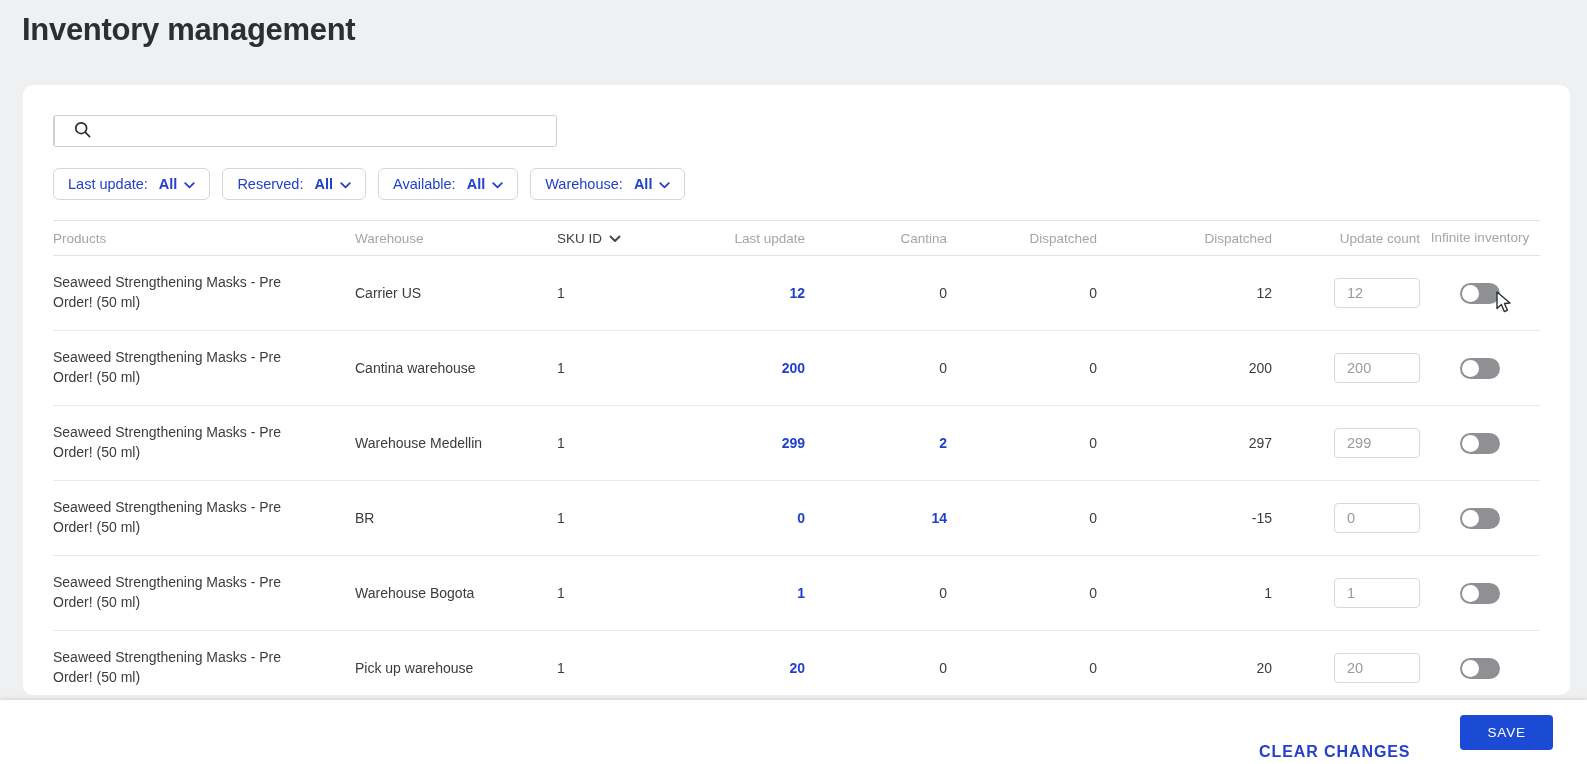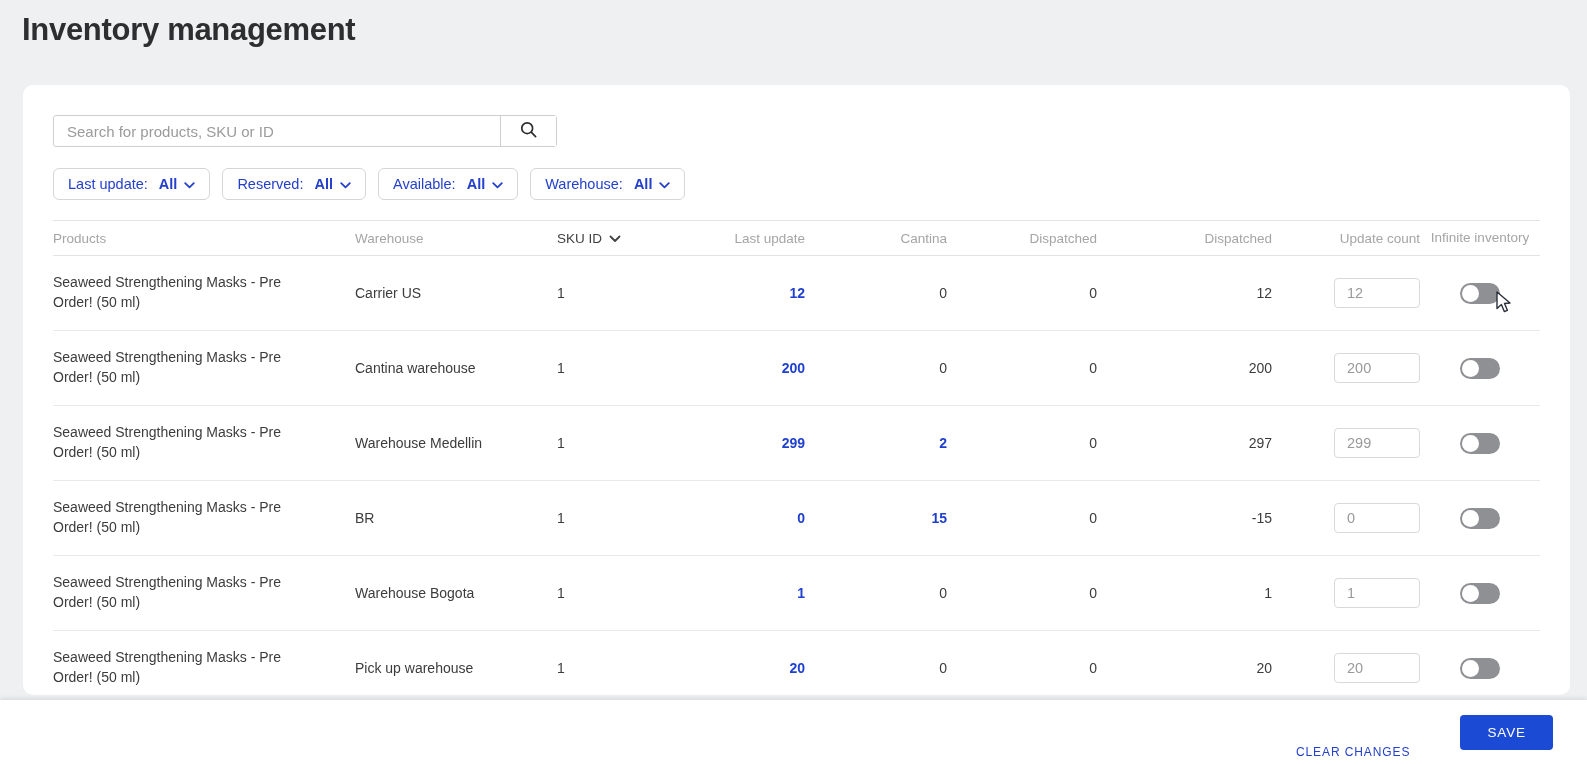--- a/index.html
+++ b/index.html
@@ -76,42 +76,41 @@
     background:#fff; border-radius:50%;
   }
   
   .footer {
     position:absolute; left:0; bottom:0; width:1587px; height:64px;
     background:#fff; box-shadow:0 -1px 5px rgba(0,0,0,0.12);
     display:flex; align-items:center; justify-content:flex-end;
     gap:44px; padding-right:34px;
   }
   .clear-btn {
-    border:none; background:none; color:#2440cc; font-weight:normal;
-    font-size:12px; letter-spacing:0.9px; cursor:pointer;
+    border:none; background:none; color:#2440cc; font-weight:bold;
+    font-size:16px; letter-spacing:0.9px; cursor:pointer;
     font-family:"Liberation Sans", sans-serif;
     margin-top:40px;
   }
   .save-btn {
     border:none; background:#1b4ad4; color:#fff; font-weight:normal;
     font-size:13.5px; letter-spacing:0.9px; height:35px; padding:0 27px;
     border-radius:4px; cursor:pointer;
     font-family:"Liberation Sans", sans-serif;
   }
   .cursor { position:absolute; left:1496px; top:291px; pointer-events:none; }
 </style>
 </head>
 <body>
 
 <h1 class="page-title">Inventory management</h1>
 
 <div class="card">
 
   <div class="search-bar">
-    <input class="search-input" type="text" placeholder="Search for products, SKU or ID" style="">
     <button class="search-btn">
       <span>
         <svg width="17" height="17" viewBox="0 0 17 17">
           <circle cx="7.2" cy="7.2" r="5.4" fill="none" stroke="#2d2d2d" stroke-width="1.7"></circle>
           <line x1="11.4" y1="11.4" x2="15.6" y2="15.6" stroke="#2d2d2d" stroke-width="1.7" stroke-linecap="round"></line>
         </svg>
       </span>
     </button>
   </div>
 
@@ -229,21 +228,21 @@
         <span class="knob"></span>
       </div>
     </div>
   </div>
 
   <div class="tbl-row">
     <div class="cell-product">Seaweed Strengthening Masks - Pre Order! (50 ml)</div>
     <div>BR</div>
     <div>1</div>
     <div class="t-right blue-val">0</div>
-    <div class="t-right blue-val">15</div>
+    <div class="t-right blue-val">14</div>
     <div class="t-right">0</div>
     <div class="t-right">-15</div>
     <div class="count-wrap">
       <input class="count-input" type="text" value="0" style="">
     </div>
     <div class="toggle-wrap">
       <div class="toggle">
         <span class="knob"></span>
       </div>
     </div>

